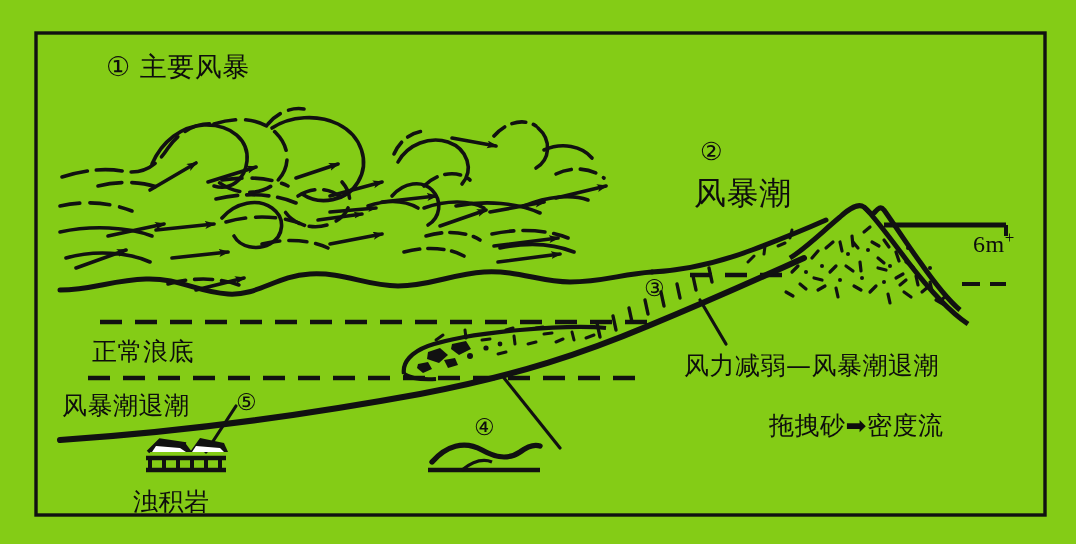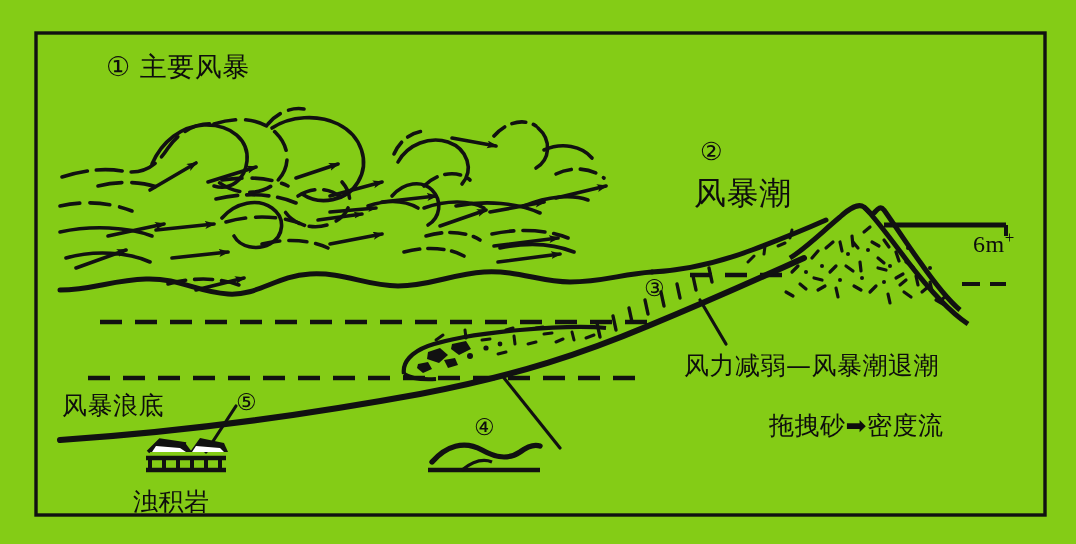--- a/index.html
+++ b/index.html
@@ -293,22 +293,23 @@
 
   </svg>
 
   <div class="lbl cjk t-title">① 主要风暴</div>
 
   <div class="lbl cjk t-surge">②</div>
   <div class="lbl cjk t-surge2">风暴潮</div>
 
   <div class="lbl t-6m"><span>6m</span><span class="t-sup">+</span></div>
 
-
-  <div class="lbl cjk t-stormb">风暴浪底</div>
+  <div class="lbl cjk t-normal">正常浪底</div>
+
+  <div class="lbl cjk t-stormb">风暴潮退潮</div>
   <div class="lbl cjk t-n5">⑤</div>
 
   <div class="lbl cjk t-wind1">风力减弱—风暴潮退潮</div>
   <div class="lbl cjk t-wind2">拖拽砂➡密度流</div>
 
   <div class="lbl cjk t-turb">浊积岩</div>
 
 
   <div class="lbl cjk t-n3">③</div>
   <div class="lbl cjk t-n4">④</div>

